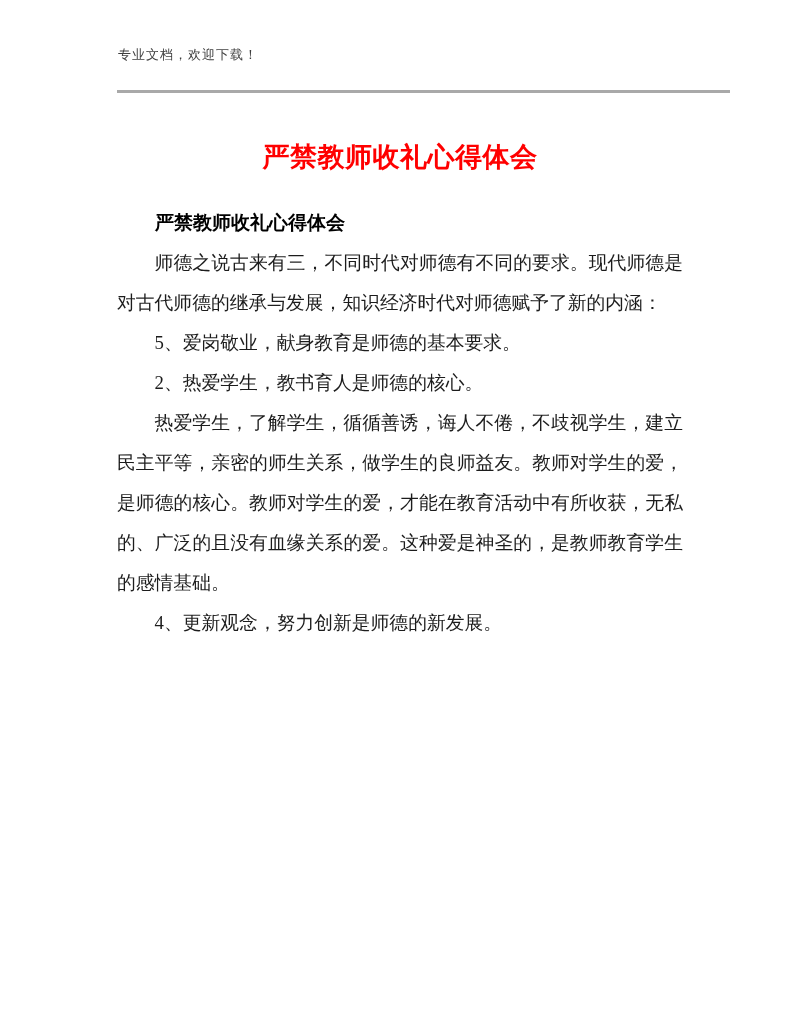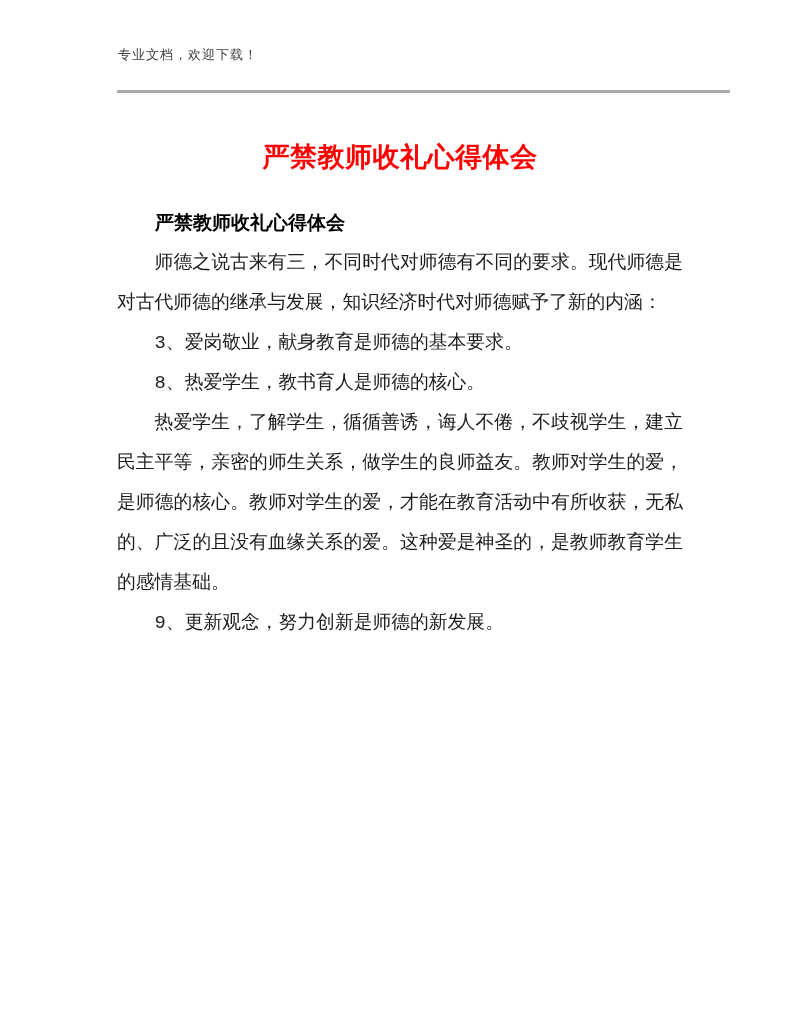--- a/index.html
+++ b/index.html
@@ -53,21 +53,21 @@
     color: #000000;
     font-family: "Liberation Sans", sans-serif;
   }
   .doc-body {
     margin: 8px 0 0 117px;
     width: 566px;
     font-size: 18.8px;
     line-height: 40px;
     text-align: justify;
     color: var(--text, #1c1c1c);
-    font-family: Liberation Mono, monospace;
+    font-family: Liberation Serif, serif;
   }
   .doc-body p {
     text-indent: 2em;
     margin: 0;
   }
 </style>
 </head>
 <body>
 
 <div class="page">
@@ -75,19 +75,19 @@
   <div class="header-note">专业文档，欢迎下载！</div>
 
   <div class="header-divider"></div>
 
   <h1 class="doc-title">严禁教师收礼心得体会</h1>
 
   <h2 class="doc-subtitle">严禁教师收礼心得体会</h2>
 
   <div class="doc-body">
     <p>师德之说古来有三，不同时代对师德有不同的要求。现代师德是对古代师德的继承与发展，知识经济时代对师德赋予了新的内涵：</p>
-    <p>3、爱岗敬业，献身教育是师德的基本要求。</p>
-    <p>8、热爱学生，教书育人是师德的核心。</p>
+    <p>5、爱岗敬业，献身教育是师德的基本要求。</p>
+    <p>2、热爱学生，教书育人是师德的核心。</p>
     <p>热爱学生，了解学生，循循善诱，诲人不倦，不歧视学生，建立民主平等，亲密的师生关系，做学生的良师益友。教师对学生的爱，是师德的核心。教师对学生的爱，才能在教育活动中有所收获，无私的、广泛的且没有血缘关系的爱。这种爱是神圣的，是教师教育学生的感情基础。</p>
-    <p>9、更新观念，努力创新是师德的新发展。</p>
+    <p>4、更新观念，努力创新是师德的新发展。</p>
   </div>
 
 </div>
 
 </body></html>

